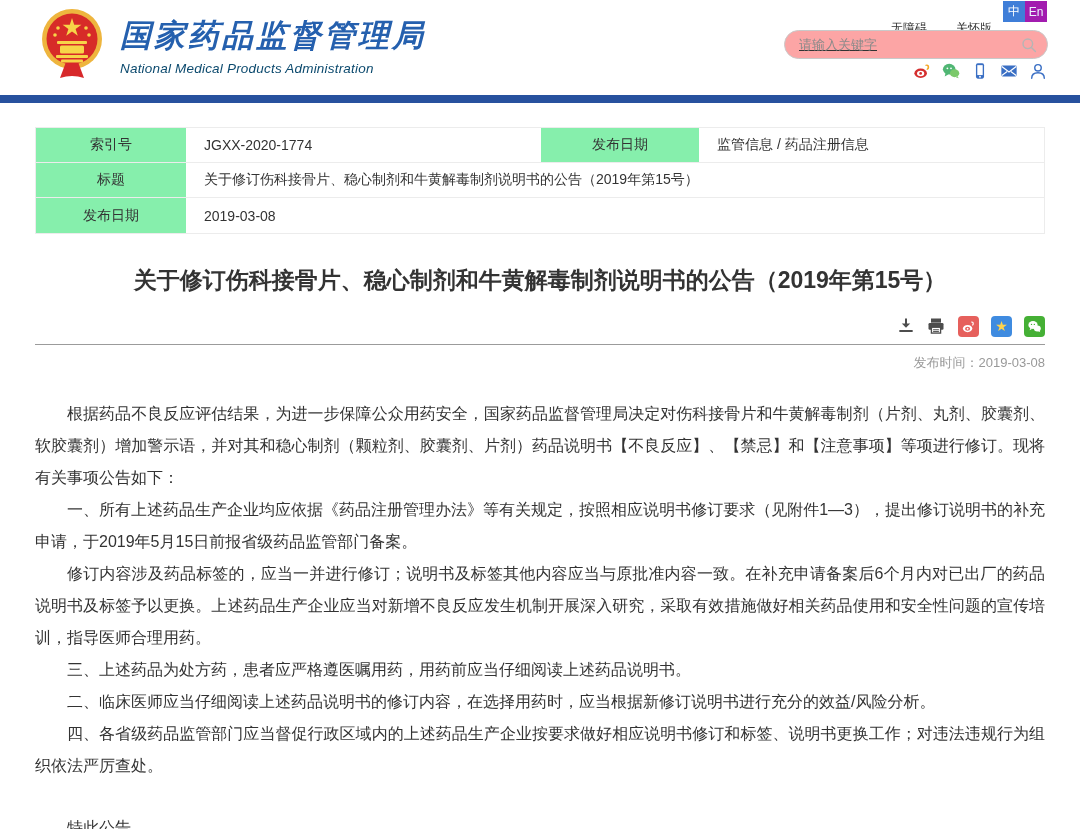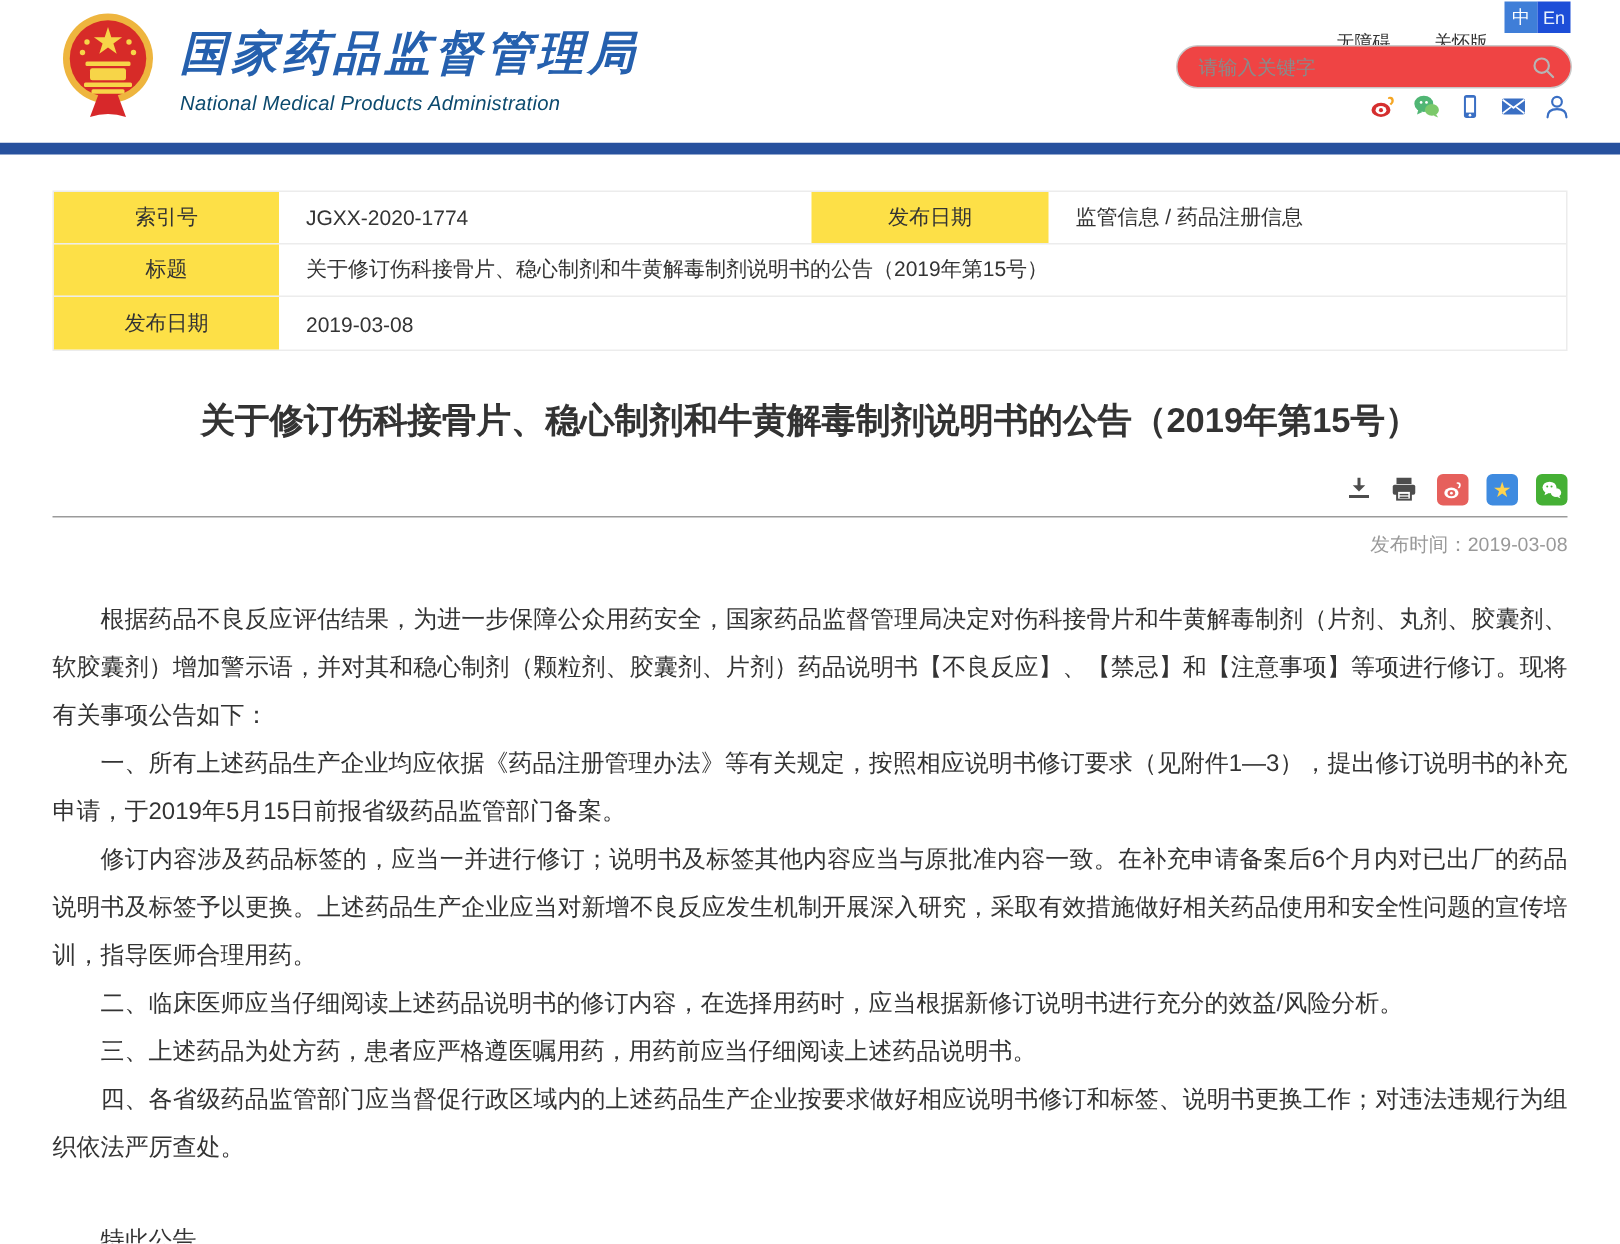--- a/index.html
+++ b/index.html
@@ -12,40 +12,40 @@
   .emblem { width:64px; height:74px; }
   .brand-text { margin-left:16px; }
   .brand-zh { font-size:31px; font-weight:700; color:#2560ae; letter-spacing:3px; }
   .brand-en { font-size:13.5px; color:#0c4a6e; margin-top:4px; letter-spacing:.2px; }
 
   .top-links { position:absolute; top:20px; right:88px; font-size:12px; color:#333; display:flex; gap:29px; }
   .top-links span { cursor:pointer; }
   .lang-switch { position:absolute; top:1px; right:33px; display:flex; }
   .lang-btn { width:22px; height:21px; display:flex; align-items:center; justify-content:center; font-size:12px; cursor:pointer; }
   .lang-zh { background:#3f7ed8; color:#fff; }
-  .lang-en { background:#1d4ed8; color:#eaf3fd; }
-
-  .search-box { position:absolute; top:30px; right:32px; width:264px; height:29px; border:1px solid #c9c9c9; border-radius:15px; background:#ef4444; display:flex; align-items:center; padding:0 10px 0 14px; }
+  .lang-en { background:#a21caf; color:#eaf3fd; }
+
+  .search-box { position:absolute; top:30px; right:32px; width:264px; height:29px; border:1px solid #c9c9c9; border-radius:15px; background:#fca5a5; display:flex; align-items:center; padding:0 10px 0 14px;text-decoration:underline; }
   .search-box input { flex:1; border:none; outline:none; font-size:13px; color:#333; background:transparent; font-family:inherit; }
   .search-box input::placeholder { color:#8a8a8a; }
   .search-glass { width:16px; height:16px; cursor:pointer; }
 
   .social-row { position:absolute; top:62px; right:33px; display:flex; gap:11px; align-items:center; }
   .social-row svg { width:18px; height:18px; cursor:pointer; display:block; }
 
   .nav-bar { height:8px; background:#27519e; width:100%; }
 
   
   .content { width:1010px; margin:0 auto; }
 
   .meta-table { margin-top:24px; border:1px solid #ececec; font-size:14px; }
   .meta-row { display:grid; grid-template-columns:150px 355px 158px 1fr; border-bottom:1px solid #ececec; height:35px; }
   .meta-row:last-child { border-bottom:none; }
   .meta-row.wide { grid-template-columns:150px 1fr; }
-  .meta-label { background:#fde047; display:flex; align-items:center; justify-content:center; color:#333; }
+  .meta-label { background:#86efac; display:flex; align-items:center; justify-content:center; color:#333; }
   .meta-value { display:flex; align-items:center; padding-left:18px; color:#333; }
 
   .article-title { margin-top:31px; text-align:center; font-size:23px; font-weight:600; color:#333; }
 
   .tools-row { margin-top:19px; display:flex; justify-content:flex-end; align-items:center; gap:10px; height:22px; }
   .tool-ico { width:20px; height:20px; cursor:pointer; }
   .tool-ico svg { width:20px; height:20px; display:block; }
   .tile { width:21px; height:21px; border-radius:4px; display:flex; align-items:center; justify-content:center; cursor:pointer; margin-left:2px; }
   .tile svg { width:15px; height:15px; display:block; }
   .tile-qzone { font-size:14px; color:#ffd34d; font-weight:700; line-height:1; }
@@ -196,21 +196,21 @@
     </div>
 
     <div class="rule"></div>
 
     <div class="pub-time"><span>发布时间：</span><span>2019-03-08</span></div>
 
     <div class="article-body">
       <p>根据药品不良反应评估结果，为进一步保障公众用药安全，国家药品监督管理局决定对伤科接骨片和牛黄解毒制剂（片剂、丸剂、胶囊剂、软胶囊剂）增加警示语，并对其和稳心制剂（颗粒剂、胶囊剂、片剂）药品说明书【不良反应】、【禁忌】和【注意事项】等项进行修订。现将有关事项公告如下：</p>
       <p>一、所有上述药品生产企业均应依据《药品注册管理办法》等有关规定，按照相应说明书修订要求（见附件1—3），提出修订说明书的补充申请，于2019年5月15日前报省级药品监管部门备案。</p>
       <p>修订内容涉及药品标签的，应当一并进行修订；说明书及标签其他内容应当与原批准内容一致。在补充申请备案后6个月内对已出厂的药品说明书及标签予以更换。上述药品生产企业应当对新增不良反应发生机制开展深入研究，采取有效措施做好相关药品使用和安全性问题的宣传培训，指导医师合理用药。</p>
+      <p>三、上述药品为处方药，患者应严格遵医嘱用药，用药前应当仔细阅读上述药品说明书。</p>
       <p>二、临床医师应当仔细阅读上述药品说明书的修订内容，在选择用药时，应当根据新修订说明书进行充分的效益/风险分析。</p>
-      <p>三、上述药品为处方药，患者应严格遵医嘱用药，用药前应当仔细阅读上述药品说明书。</p>
       <p>四、各省级药品监管部门应当督促行政区域内的上述药品生产企业按要求做好相应说明书修订和标签、说明书更换工作；对违法违规行为组织依法严厉查处。</p>
       <p class="closing">特此公告。</p>
 
     </div>
 
   </div>
 </div>
 
 </body></html>

